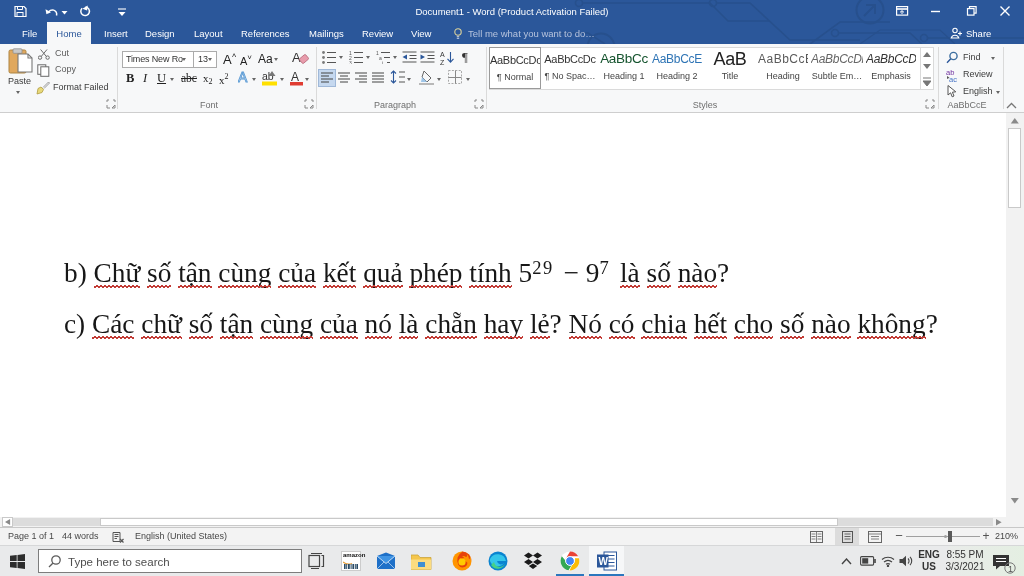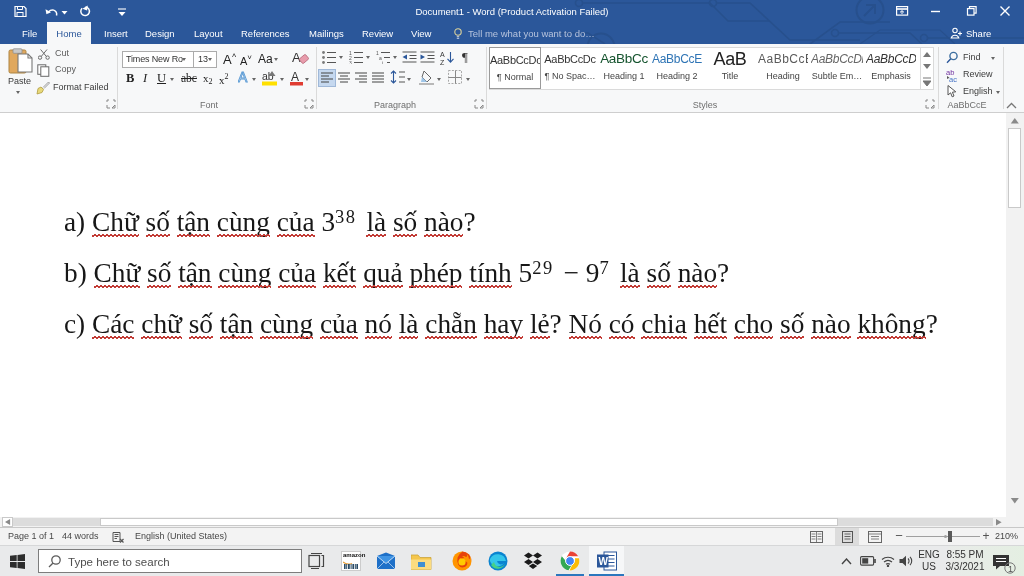--- a/index.html
+++ b/index.html
@@ -388,21 +388,20 @@
   <path d="M1 0.5 L1 10 l2.6-2.2 1.6 4 1.8-0.8 -1.6 -3.8 3.4-0.4 z" fill="#fff" stroke="#555" stroke-width="1"></path>
 </svg>
 <div class="rtxt" style="left:963px; top:86px;">English</div>
 <div class="caret" style="left:996px; top:91px;"></div>
 <div class="glabel" style="left:927px;">AaBbCcE</div>
 <svg class="abs" style="left:1006px; top:102px;" width="11" height="7" viewBox="0 0 11 7">
     <path d="M1 6 L5.5 1.5 L10 6" fill="none" stroke="#777" stroke-width="1.3"></path>
   </svg>
 
 <div id="doc">
-  <div class="dline" style="top:93.5px;">a) <span class="w">Chữ</span> <span class="w">số</span> <span class="w">tận</span> <span class="w">cùng</span> <span class="w">của</span> 3<sup>38</sup> <span class="w">là</span> <span class="w">số</span> <span class="w">nào</span>?</div>
   <div class="dline" style="top:144.5px;">b) <span class="w">Chữ</span> <span class="w">số</span> <span class="w">tận</span> <span class="w">cùng</span> <span class="w">của</span> <span class="w">kết</span> <span class="w">quả</span> <span class="w">phép</span> <span class="w">tính</span> 5<sup>29</sup> − 9<sup>7</sup> <span class="w">là</span> <span class="w">số</span> <span class="w">nào</span>?</div>
   <div class="dline" style="top:195.5px;">c) <span class="w">Các</span> <span class="w">chữ</span> <span class="w">số</span> <span class="w">tận</span> <span class="w">cùng</span> <span class="w">của</span> <span class="w">nó</span> <span class="w">là</span> <span class="w">chẵn</span> <span class="w">hay</span> <span class="w">lẻ</span>? <span class="w">Nó</span> <span class="w">có</span> <span class="w">chia</span> <span class="w">hết</span> <span class="w">cho</span> <span class="w">số</span> <span class="w">nào</span> <span class="w">không</span>?</div>
 </div>
 
 <div id="vscroll"></div>
 <svg class="abs" style="left:1010px; top:118px;" width="10" height="7" viewBox="0 0 10 7">
     <path d="M5 0 L10 7 H0 z" fill="#8a8a8a" transform="scale(0.8) translate(1,0)"></path>
   </svg>
 <div class="abs" style="left:1008px; top:128px; width:13px; height:80px; background:#ffffff; border:1px solid #c9c9c9;"></div>
 <svg class="abs" style="left:1010px; top:498px;" width="10" height="7" viewBox="0 0 10 7">
@@ -569,21 +568,21 @@
   </g>
   <circle cx="7" cy="11" r="1.2" fill="#444"></circle>
 </svg>
 <svg class="abs" style="left:899px; top:555px;" width="14" height="12" viewBox="0 0 14 12">
   <path d="M0.5 4 h3 L7 0.8 v10.4 L3.5 8 h-3 z" fill="#444"></path>
   <g fill="none" stroke="#444" stroke-width="1.1">
     <path d="M9 3.5 a3.5 3.5 0 0 1 0 5"></path>
     <path d="M11 1.8 a6 6 0 0 1 0 8.4"></path>
   </g>
 </svg>
-<div class="abs" style="left:916px; top:549px; width:26px; text-align:center; font-size:10px; color:#333; line-height:12px;">ENG<br>US</div>
+<div class="abs" style="left:916px; top:549px; width:26px; text-align:center; font-size:10px; color:#333; line-height:12px;font-weight:bold;">ENG<br>US</div>
 <div class="abs" style="left:944px; top:549px; width:42px; text-align:center; font-size:10px; color:#333; line-height:12px;">8:55 PM<br>3/3/2021</div>
 <svg class="abs" style="left:992px; top:554px;" width="24" height="20" viewBox="0 0 24 20">
   <path d="M1 1 h16 v11 h-9 l-4 3.5 v-3.5 h-3 z" fill="#333"></path>
   <g stroke="#fff" stroke-width="1.2">
       <path d="M4 4.5 h10 M4 7.5 h10"></path>
     </g>
   <circle cx="18" cy="14" r="5.2" fill="none" stroke="#777" stroke-width="1"></circle>
   <text x="16" y="17.5" font-size="9" fill="#555" font-family="Liberation Sans">1</text>
 </svg>
 

